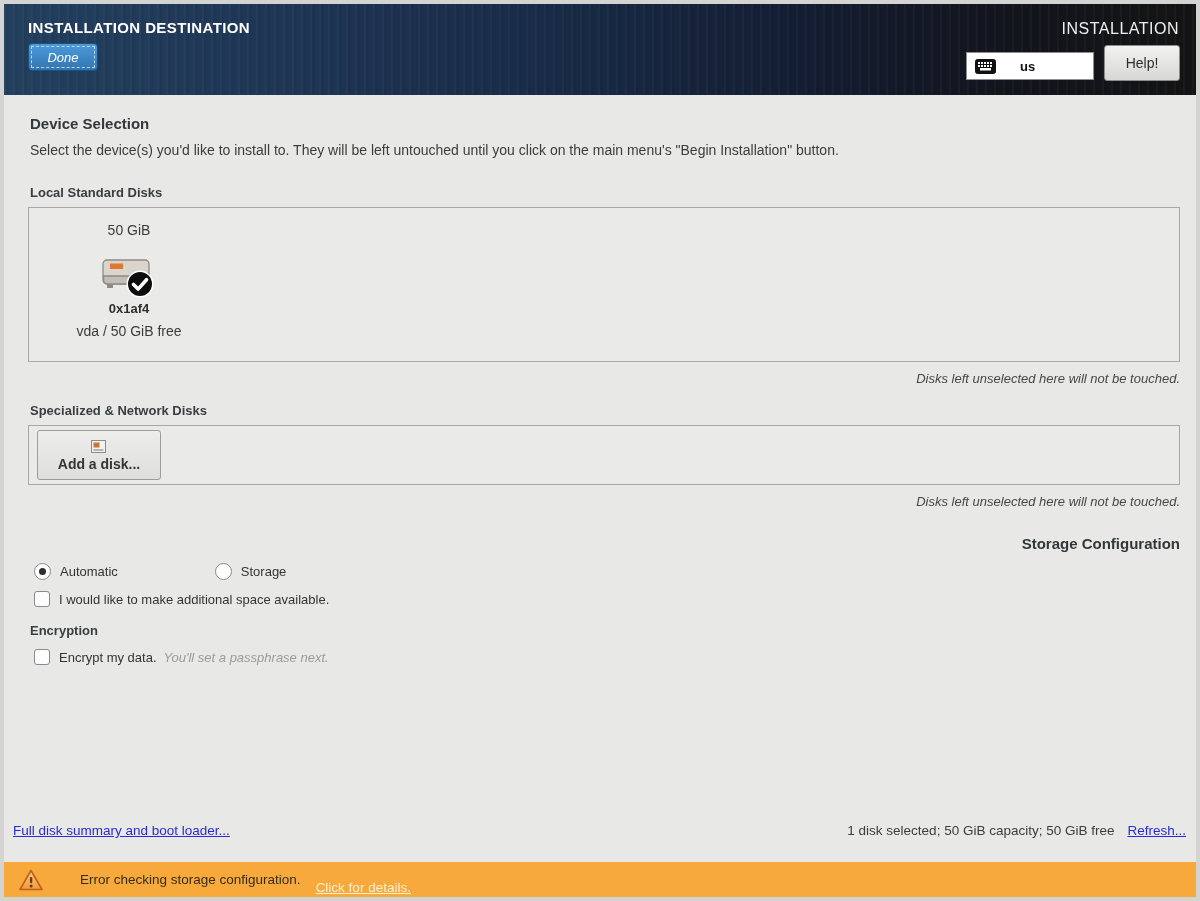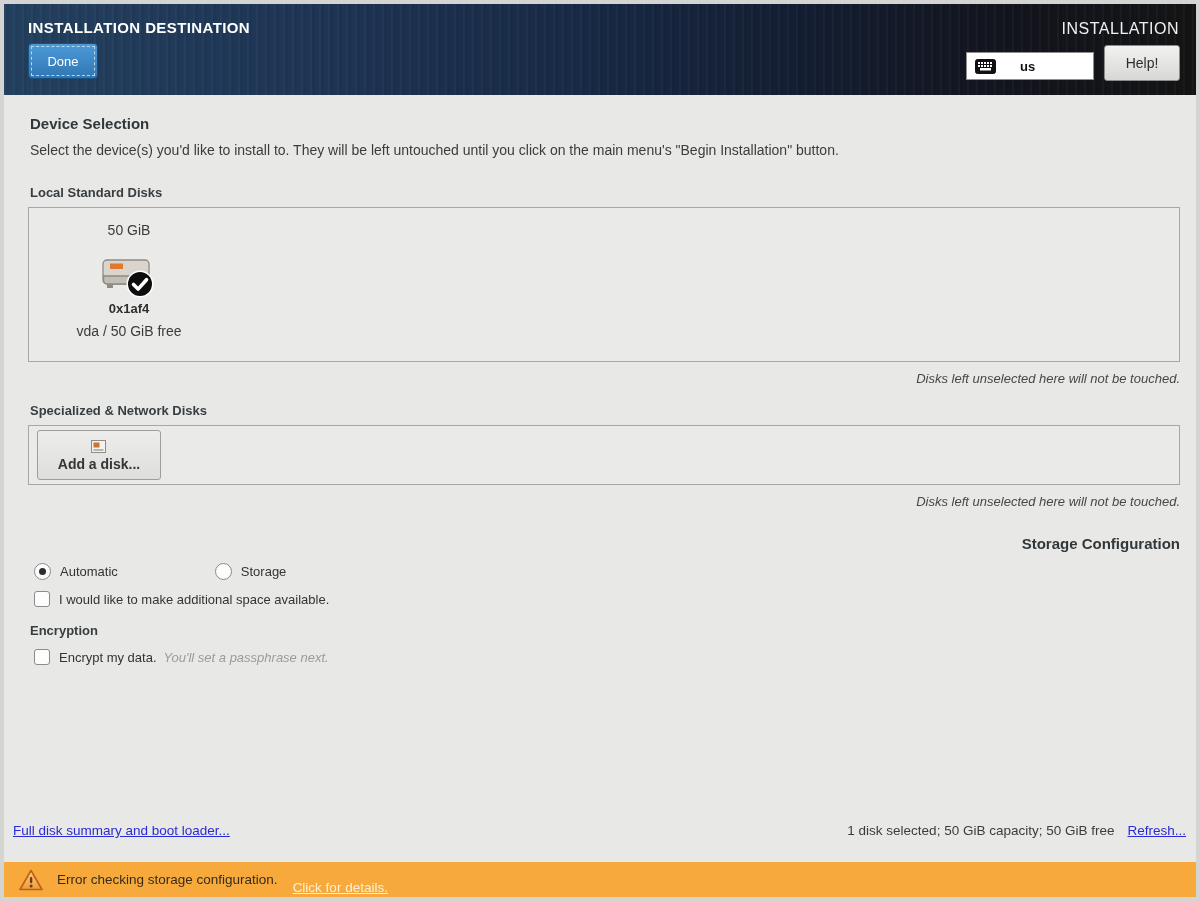--- a/index.html
+++ b/index.html
@@ -21,26 +21,26 @@
     flex:0 0 91px; position:relative;
     background:
       repeating-linear-gradient(90deg, rgba(120,150,190,0.05) 0 2px, rgba(0,0,0,0.05) 2px 5px, rgba(0,0,0,0) 5px 9px),
       linear-gradient(90deg,#24405f 0%, #1e3453 28%, #182a45 48%, #141d31 68%, #13151d 84%, #141414 100%);
   }
   .header-title {
     position:absolute; left:24px; top:15px;
     color:#ffffff; font-weight:bold; font-size:15px; letter-spacing:0.4px;
   }
   .done-btn {
-    position:absolute; left:24px; top:39px; width:70px; height:36px;
+    position:absolute; left:24px; top:39px; width:70px; height:28px;
     background:linear-gradient(#4d9bd9,#3076b2);
     border:1px solid #1b4f7e; border-radius:4px;
     color:#ffffff; font-size:13px;
     font-family:inherit; cursor:pointer;
-    outline:1px dashed #b9d7ee; outline-offset:-4px;
+    outline:1px dashed #b9d7ee; outline-offset:-4px;font-style:italic;
   }
   .header-right-title {
     position:absolute; right:17px; top:16px;
     color:#efefef; font-size:16px; letter-spacing:0.5px;
   }
   .kbd-indicator {
     position:absolute; right:102px; top:48px; width:128px; height:28px;
     background:#ffffff; border:1px solid #8e8e8c;
     display:flex; align-items:center; gap:24px; padding-left:8px;
     cursor:pointer;
@@ -125,21 +125,21 @@
   .link { color:#2a2ad6; text-decoration:underline; cursor:pointer; }
   .footer-right { display:flex; align-items:center; gap:13px; color:#3c3c3c; }
 
   
   .warning-bar {
     flex:0 0 35px; background:#f8a93b;
     display:flex; align-items:center; gap:13px;
     padding-left:14px; font-size:13.5px; color:#38301c;
     cursor:pointer;
   }
-  .warn-msg { color:#352d19; }
+  .warn-msg { color:#352d19;margin-left:23px; }
   .warn-link { color:#fdf0d4; text-decoration:underline; cursor:pointer; margin-left:2px;margin-top:16px; }
 </style>
 </head>
 <body>
 
 <div class="window">
 
   <div class="header">
     <div class="header-title">INSTALLATION DESTINATION</div>
     <button class="done-btn">Done</button>

